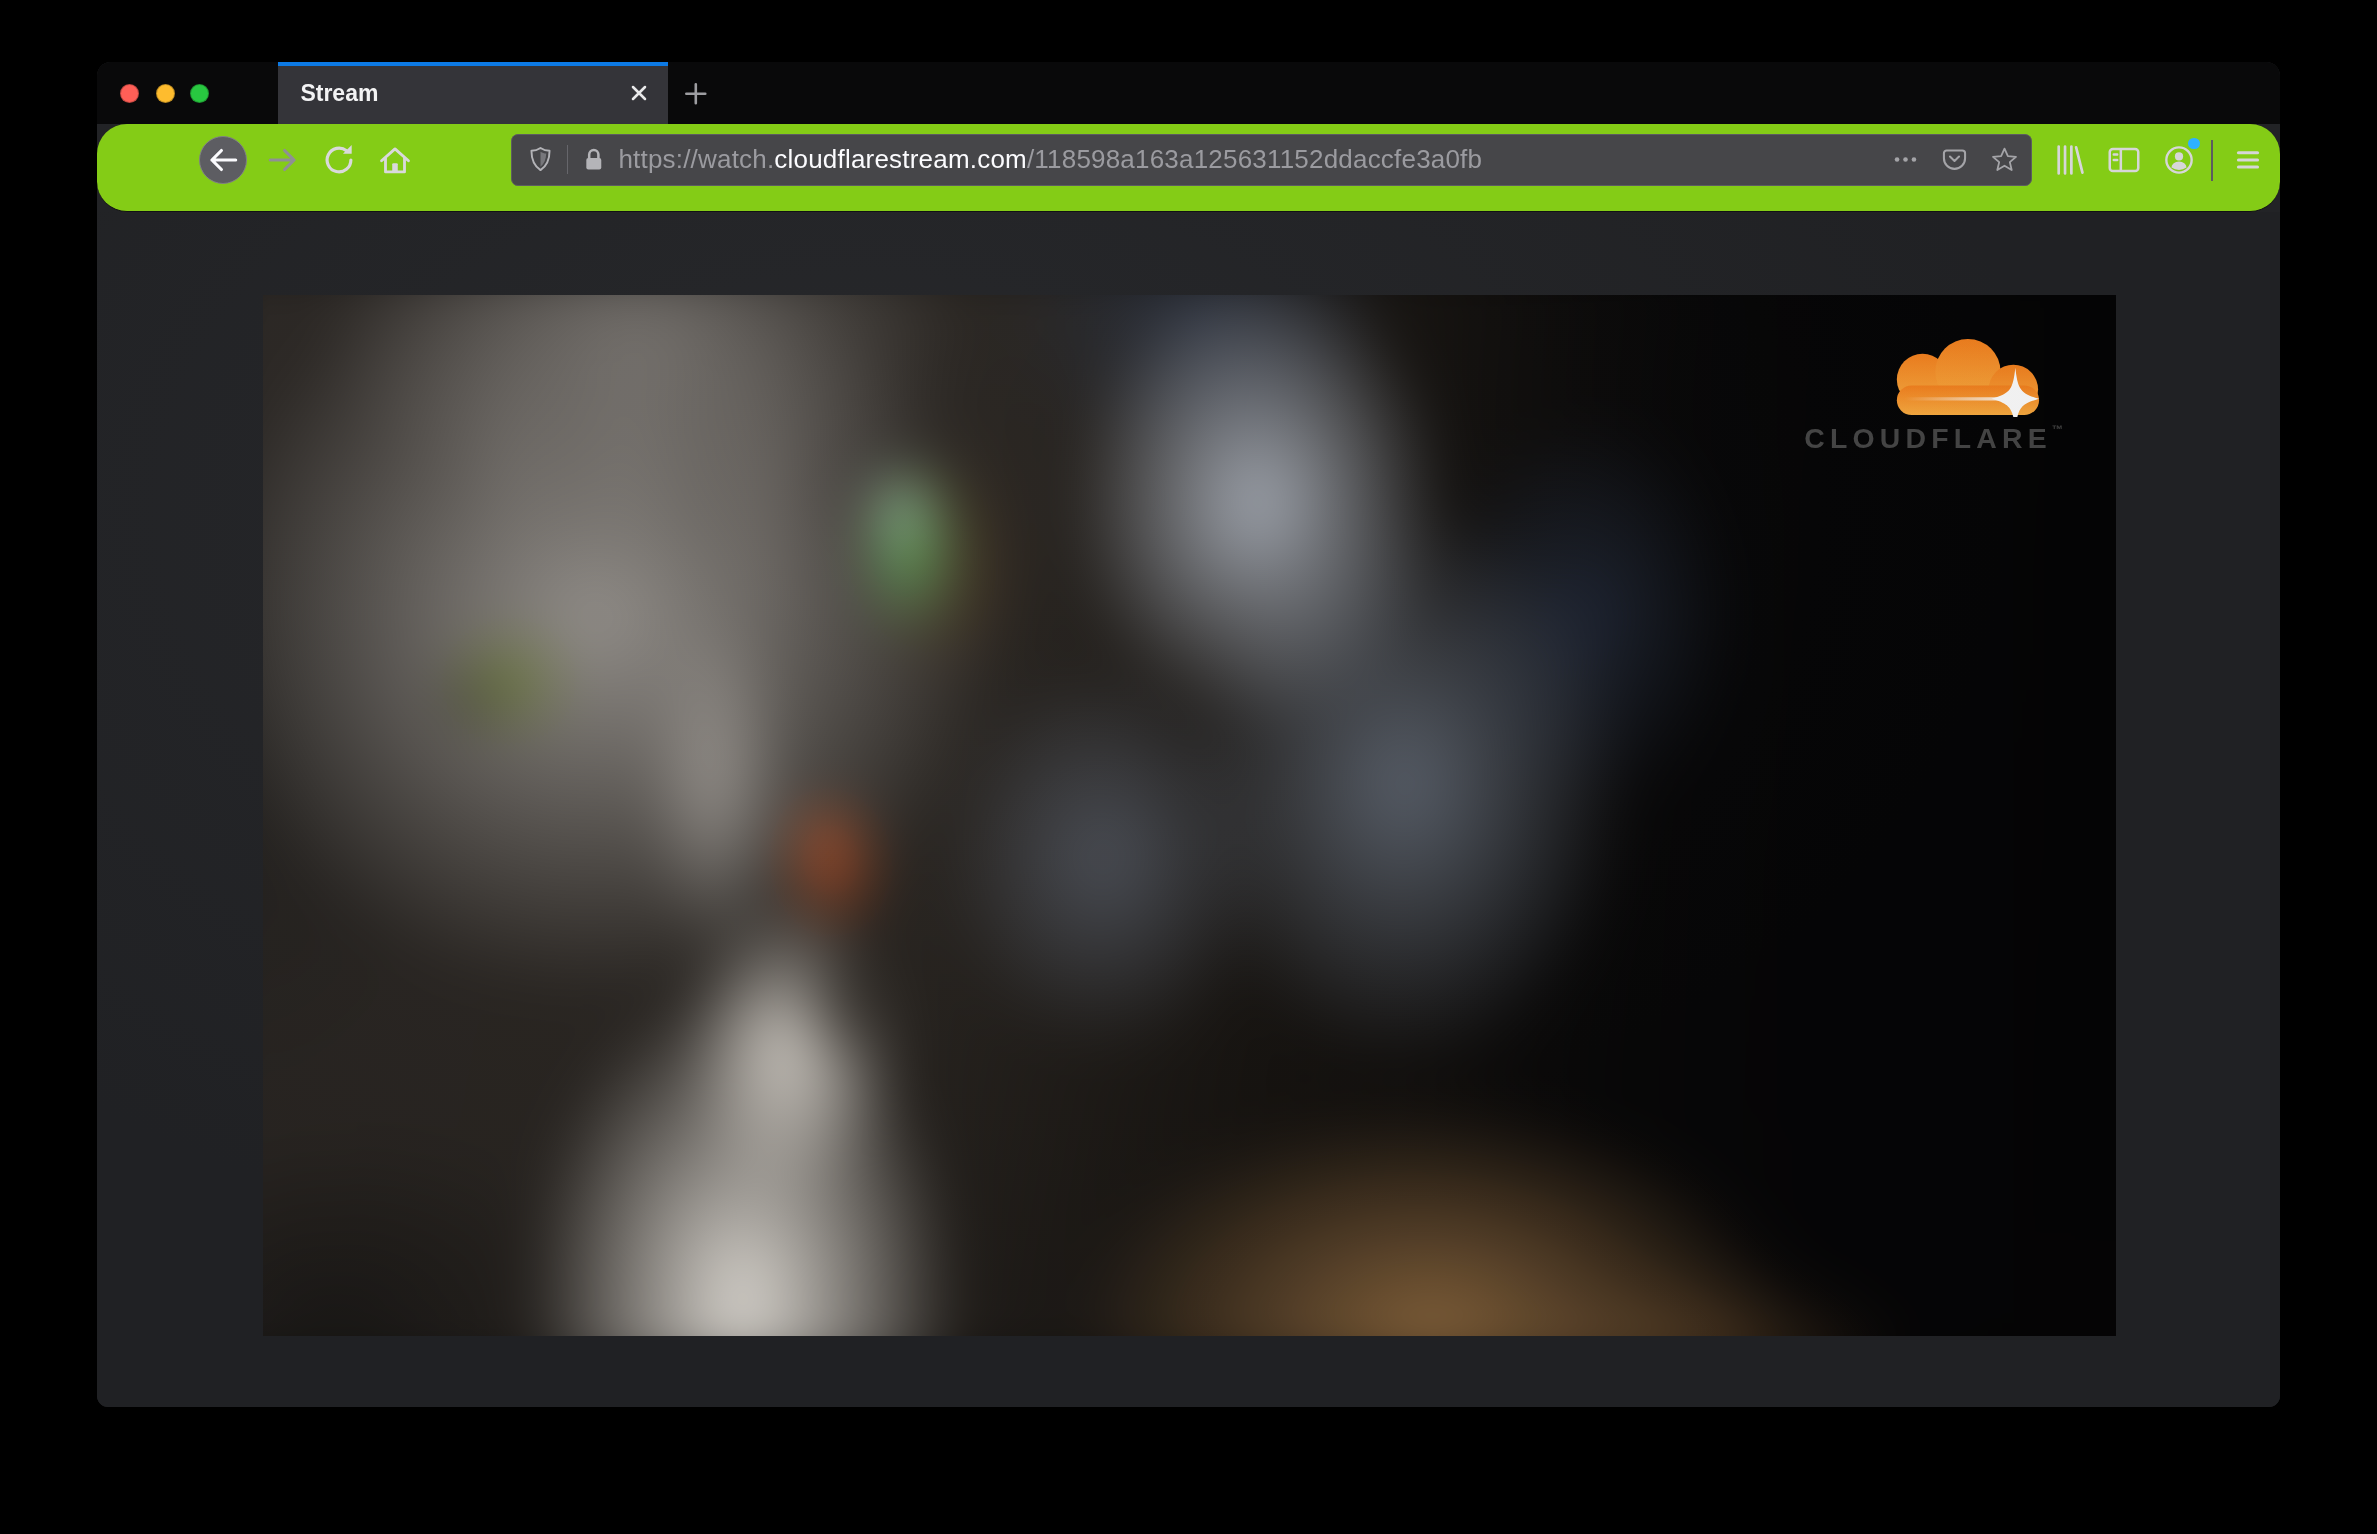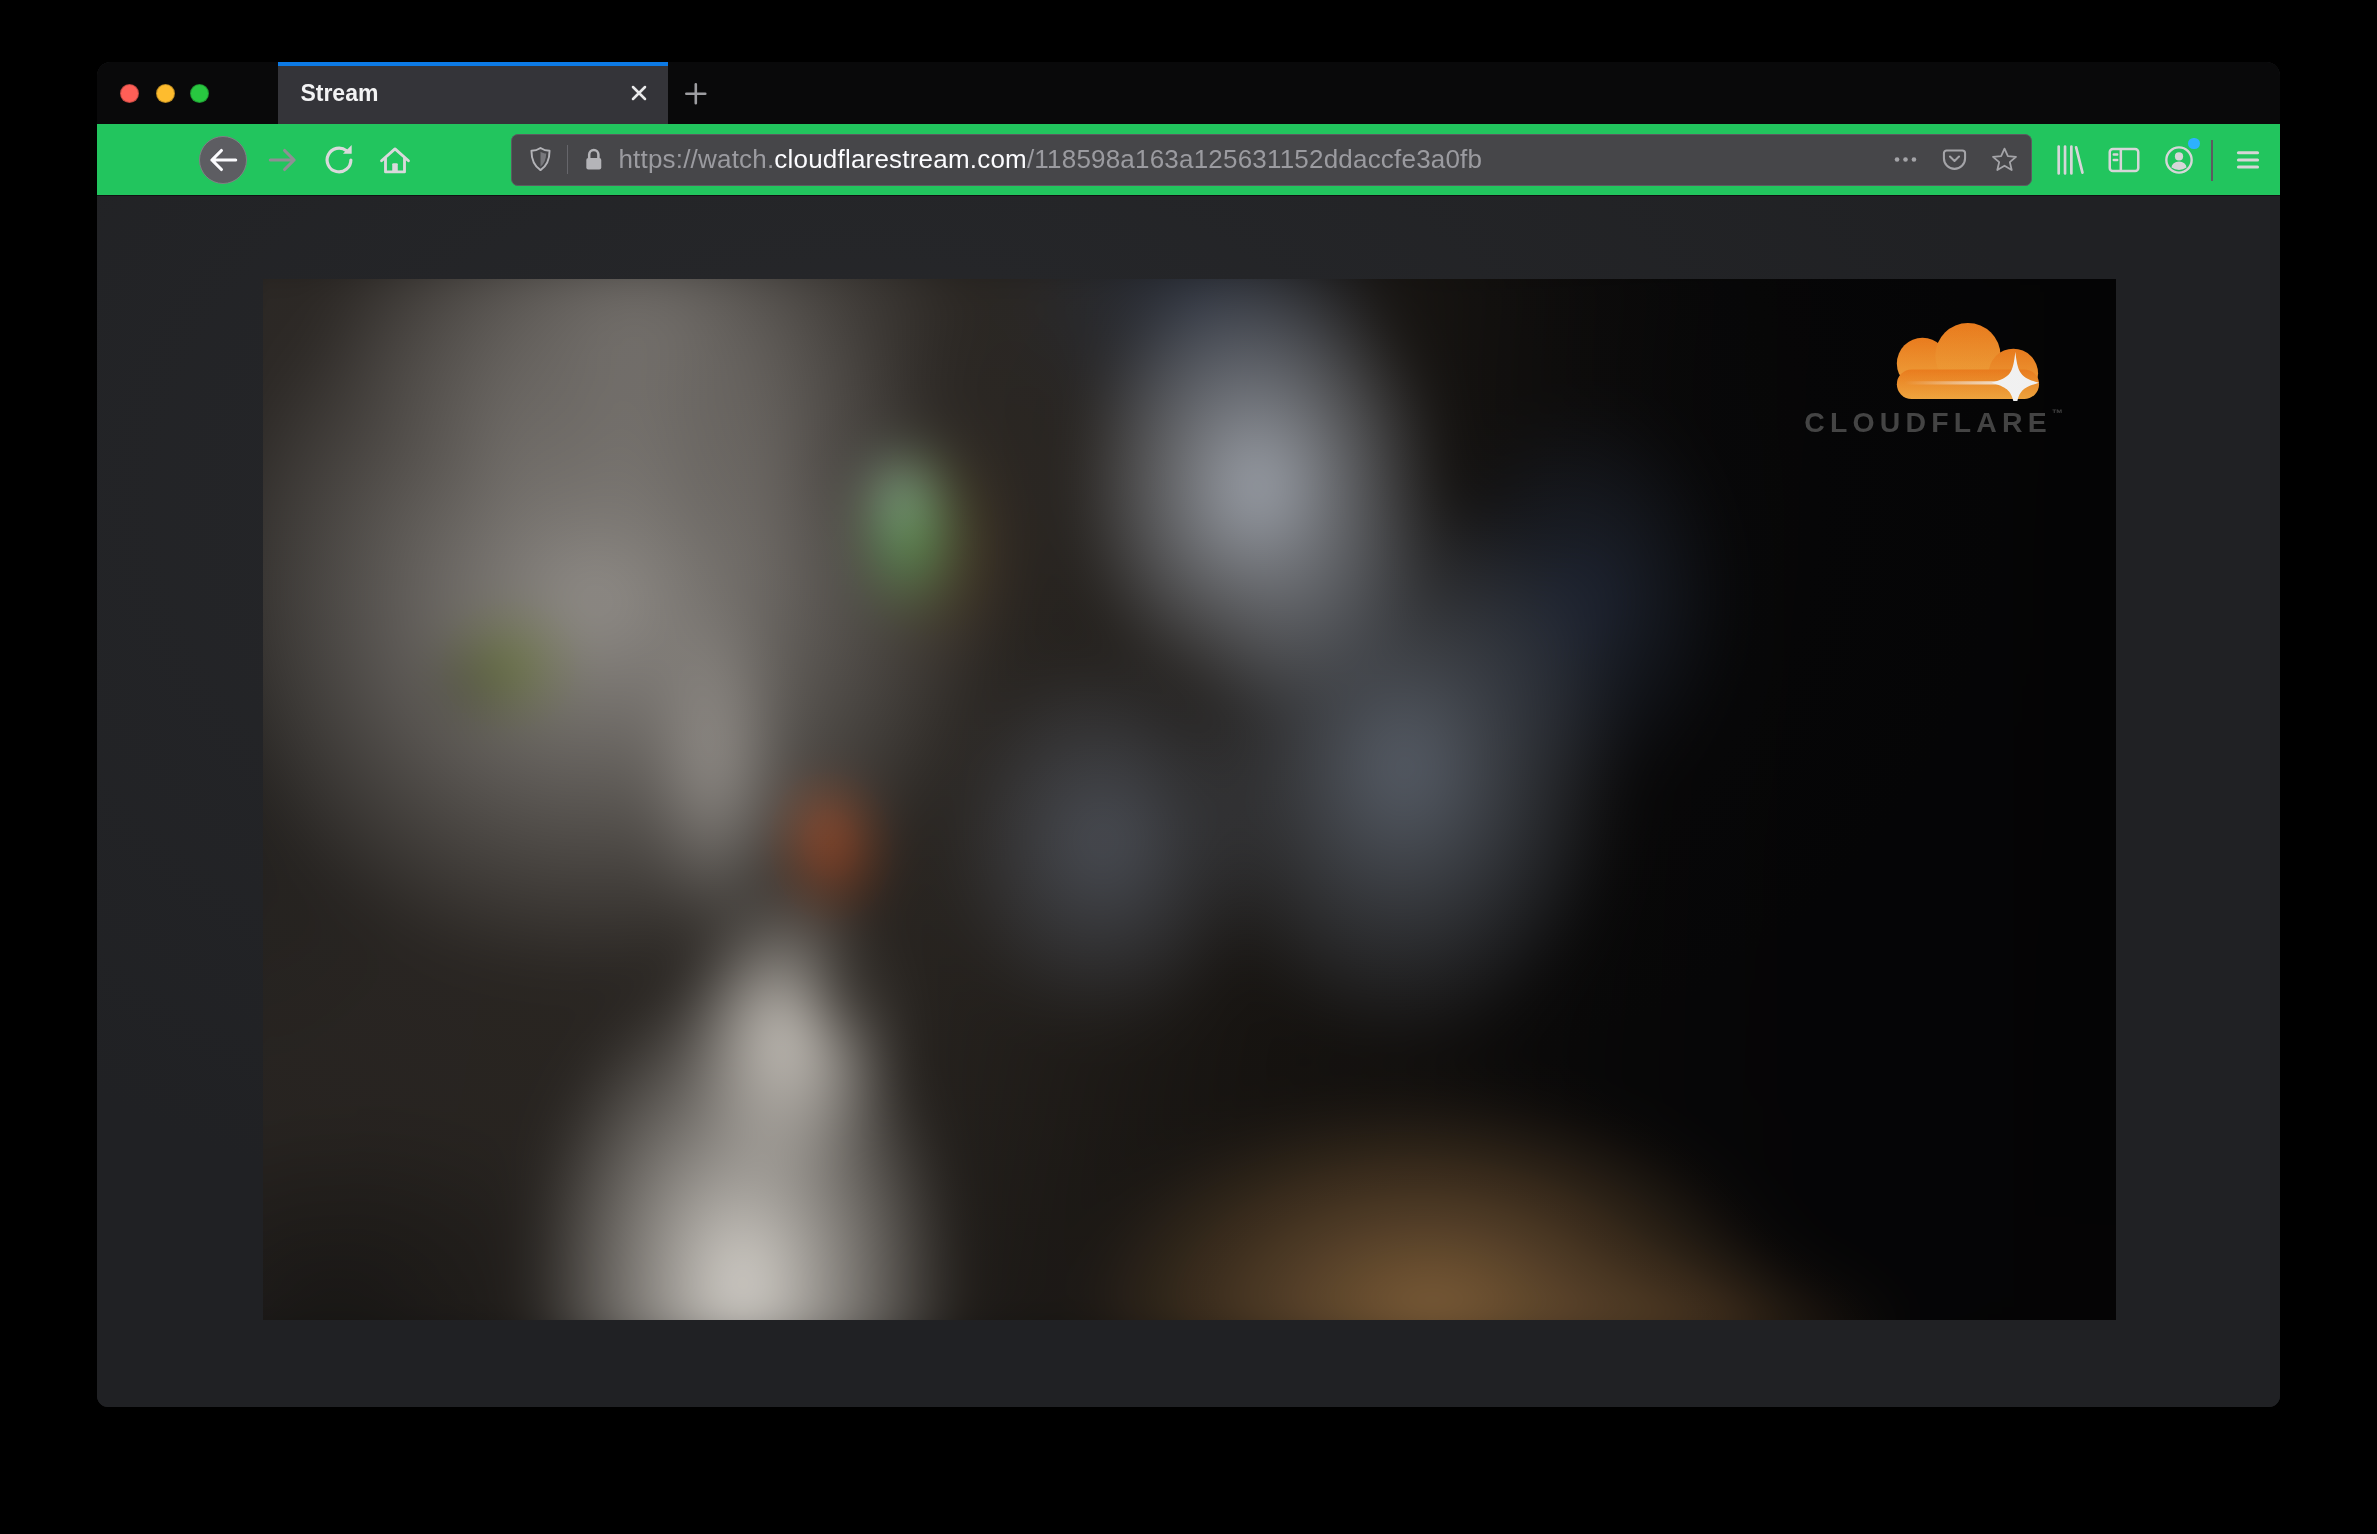--- a/index.html
+++ b/index.html
@@ -21,22 +21,22 @@
   .tab::before { content:""; position:absolute; left:0; top:0; width:100%; height:4.3px;
                  background:var(--accent,#0d7ae5); }
   .tab-title { padding-left:22.4px; font-size:23px; font-weight:600; color:#f3f3f4;
                flex:1; white-space:nowrap; overflow:hidden; }
   .tab-close { width:34px; height:34px; margin-right:12px; display:flex;
                align-items:center; justify-content:center; border-radius:3.4px; }
   .newtab { position:absolute; left:584px; top:17px; width:29px; height:29px;
             display:flex; align-items:center; justify-content:center; }
 
   
-  .toolbar { position:relative; height:72px; background:#22c55e;
-             border-bottom:1.7px solid #121214; flex:0 0 auto; }
+  .toolbar { position:relative; height:88px; background:#84cc16;
+             border-bottom:1.7px solid #121214; flex:0 0 auto;border-radius:30px; }
   .nav-btn { position:absolute; top:12px; width:48px; height:48px; display:flex;
              align-items:center; justify-content:center; border-radius:50%; }
   .back    { left:102px; background:#5d5d62; border:1.7px solid #808085; }
   .forward { left:162px; } .reload { left:218px; } .home { left:274px; }
 
   .urlbar { position:absolute; left:414px; top:9.5px; width:1521px; height:52px;
             background:#464649; border:0.9px solid #5c5c61; border-radius:6.9px;
             display:flex; align-items:center; padding:0 12px 0 13.8px; }
   .urlbar .sep { width:1.7px; height:29px; background:#66666b; margin:0 12px; }
   .url-text { flex:1; font-size:26px; white-space:nowrap; overflow:hidden;

